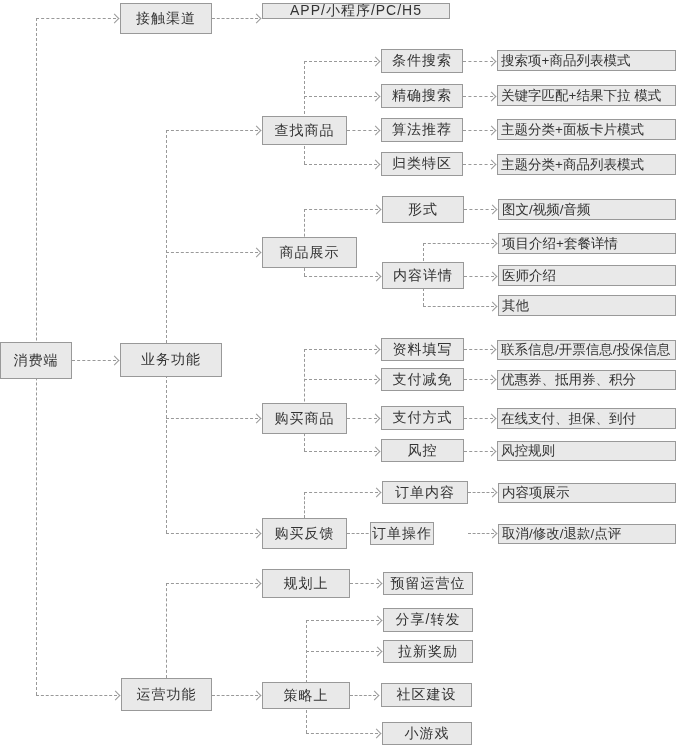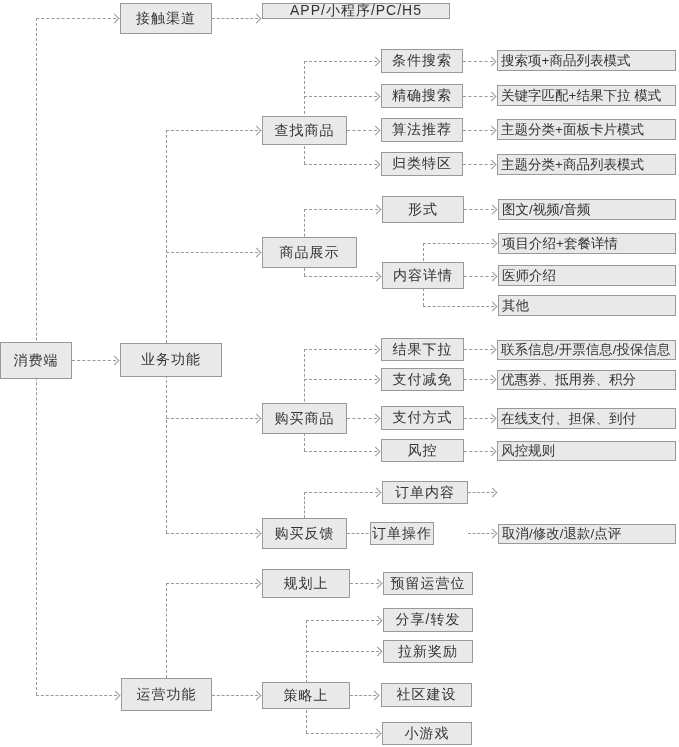--- a/index.html
+++ b/index.html
@@ -89,31 +89,32 @@
 
   <div class="node" style="left:262px;top:237px;width:95px;height:31px">商品展示</div>
   <div class="node" style="left:382px;top:196px;width:82px;height:27px">形式</div>
   <div class="node leaf" style="left:498px;top:199px;width:178px;height:21px">图文/视频/音频</div>
   <div class="node" style="left:382px;top:262px;width:82px;height:27px">内容详情</div>
   <div class="node leaf" style="left:498px;top:233px;width:178px;height:21px">项目介绍+套餐详情</div>
   <div class="node leaf" style="left:498px;top:265px;width:178px;height:21px">医师介绍</div>
   <div class="node leaf" style="left:498px;top:295px;width:178px;height:21px">其他</div>
 
   <div class="node" style="left:262px;top:403px;width:85px;height:31px">购买商品</div>
-  <div class="node" style="left:381px;top:338px;width:83px;height:23px">结果下拉</div>
+  <div class="node" style="left:381px;top:338px;width:83px;height:23px">资料填写</div>
   <div class="node leaf" style="left:497px;top:340px;width:179px;height:20px">联系信息/开票信息/投保信息</div>
   <div class="node" style="left:381px;top:368px;width:83px;height:23px">支付减免</div>
   <div class="node leaf" style="left:497px;top:370px;width:179px;height:20px">优惠券、抵用券、积分</div>
   <div class="node" style="left:381px;top:406px;width:83px;height:24px">支付方式</div>
   <div class="node leaf" style="left:497px;top:408px;width:179px;height:21px">在线支付、担保、到付</div>
   <div class="node" style="left:381px;top:439px;width:83px;height:23px">风控</div>
   <div class="node" style="left:262px;top:518px;width:85px;height:31px">购买反馈</div>
 
   <div class="node leaf" style="left:497px;top:441px;width:179px;height:20px">风控规则</div>
   <div class="node" style="left:382px;top:481px;width:86px;height:23px">订单内容</div>
+  <div class="node leaf" style="left:498px;top:483px;width:178px;height:20px">内容项展示</div>
   <div class="node" style="left:370px;top:522px;width:64px;height:23px">订单操作</div>
   <div class="node leaf" style="left:498px;top:524px;width:178px;height:20px">取消/修改/退款/点评</div>
 
   <div class="node" style="left:121px;top:678px;width:91px;height:33px">运营功能</div>
   <div class="node" style="left:262px;top:569px;width:88px;height:29px">规划上</div>
   <div class="node" style="left:383px;top:572px;width:90px;height:23px">预留运营位</div>
   <div class="node" style="left:262px;top:682px;width:88px;height:27px">策略上</div>
   <div class="node" style="left:383px;top:608px;width:90px;height:24px">分享/转发</div>
   <div class="node" style="left:383px;top:640px;width:90px;height:23px">拉新奖励</div>
   <div class="node" style="left:381px;top:683px;width:91px;height:24px">社区建设</div>

